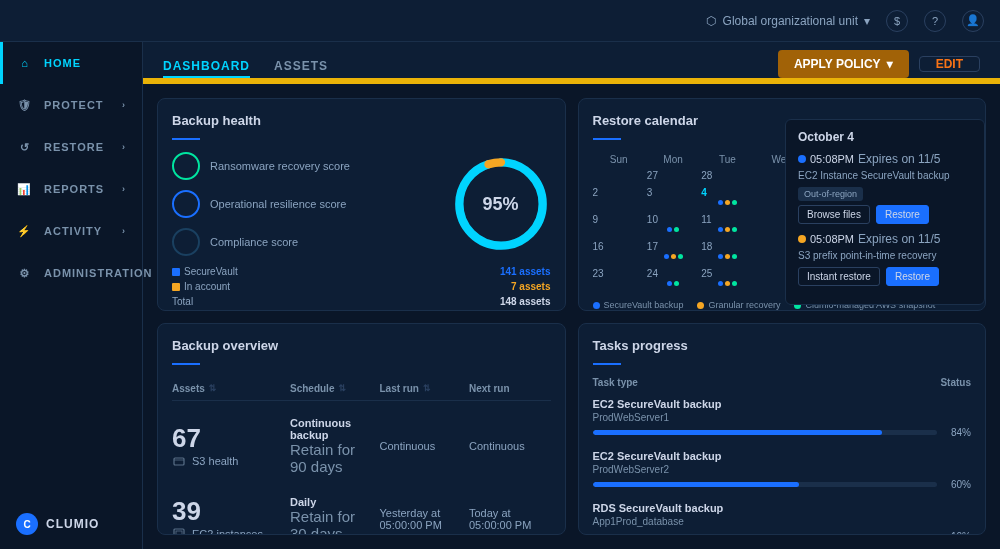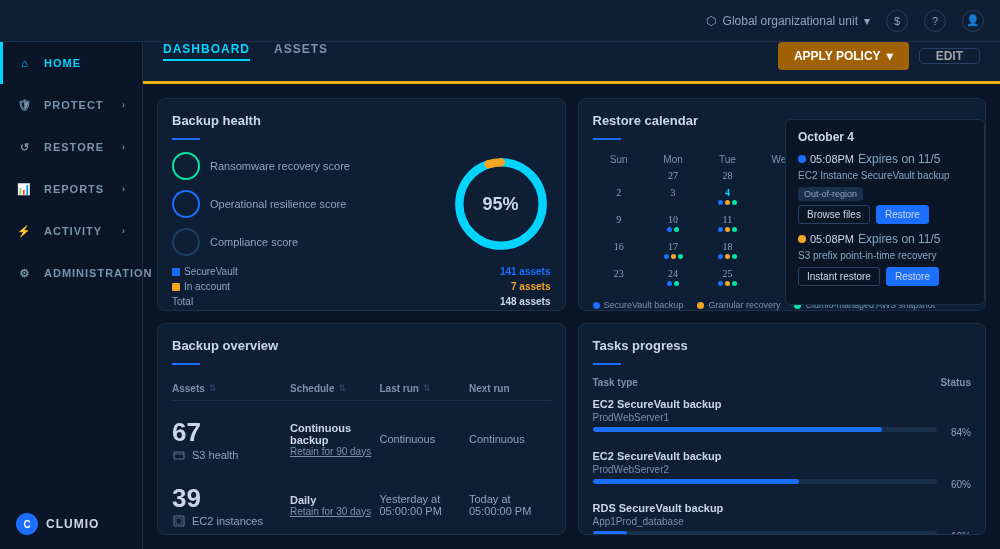--- a/index.html
+++ b/index.html
@@ -134,23 +134,23 @@
       display: flex;
       flex-direction: column;
       overflow: hidden;
     }
 
     
     .sub-nav {
       background: #0d1e35;
       height: 42px;
       display: flex;
-      align-items: flex-start;
+      align-items: flex-end;
       padding: 0 20px;
-      border-bottom: 3px solid #eab308;
+      border-bottom: 6px solid #eab308;
       justify-content: space-between;
       flex-shrink: 0;
     }
     .tabs {
       display: flex;
       gap: 24px;
     }
     .tab {
       font-size: 12px;
       font-weight: 600;
@@ -177,21 +177,21 @@
       border-radius: 4px;
       font-size: 12px;
       font-weight: 600;
       cursor: pointer;
       display: flex;
       align-items: center;
       gap: 6px;
     }
     .btn-edit {
       background: transparent;
-      color: #a3a3a3;
+      color: #f97316;
       border: 1px solid #2a4060;
       padding: 0 16px;
       border-radius: 4px;
       font-size: 12px;
       font-weight: 600;
       cursor: pointer;
     }
 
     
     .dashboard {
@@ -309,25 +309,23 @@
       gap: 2px;
       font-size: 10px;
     }
     .cal-header {
       text-align: center;
       color: #7a92ab;
       font-size: 10px;
       padding: 2px 0;
     }
     .cal-day {
-      text-align: center;
       padding: 3px 0;
       color: #8ba4c0;
       position: relative;
-      font-family: Liberation Serif, serif;
     }
     .cal-day.has-dots {
       padding-bottom: 6px;
     }
     .cal-dots {
       display: flex;
       justify-content: center;
       gap: 2px;
       margin-top: 2px;
     }
@@ -468,23 +466,22 @@
       width: 14px;
       height: 14px;
       opacity: 0.7;
     }
     .schedule-name {
       font-size: 11px;
       font-weight: 700;
       color: #cdd6e8;
     }
     .schedule-detail {
-      font-size: 10px;
+      font-size: 15px;
       color: #7a92ab;
-      text-decoration: underline;
     }
     .run-text {
       font-size: 11px;
       color: #8ba4c0;
     }
 
     
     .tasks-header {
       display: flex;
       justify-content: space-between;
@@ -502,20 +499,21 @@
       color: #cdd6e8;
       margin-bottom: 2px;
     }
     .task-sub {
       font-size: 10px;
       color: #7a92ab;
       margin-bottom: 4px;
     }
     .task-bar-container {
       display: flex;
+      align-items: center;
       gap: 6px;
     }
     .task-bar-bg {
       flex: 1;
       height: 5px;
       background: #1a2f4a;
       border-radius: 3px;
       overflow: hidden;
     }
     .task-bar-fill {

